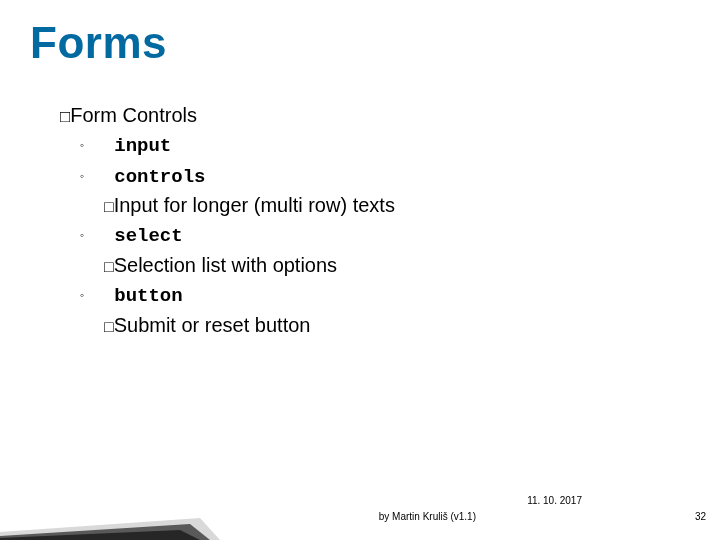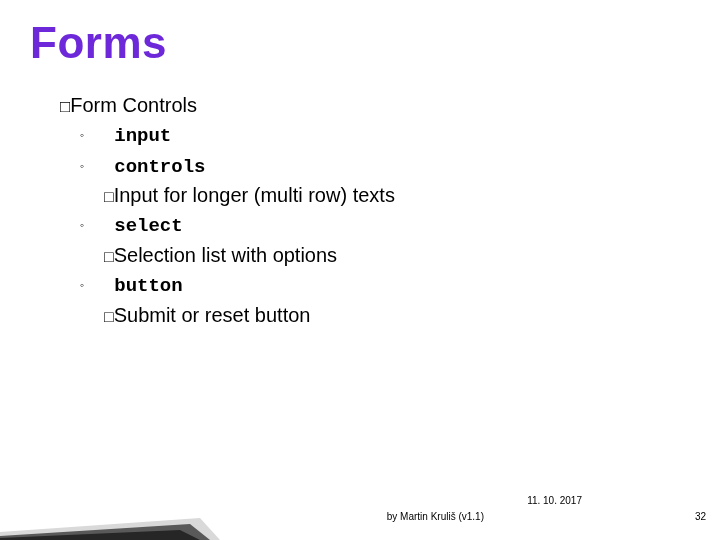--- a/index.html
+++ b/index.html
@@ -18,32 +18,32 @@
     width: 720px;
     height: 540px;
     box-sizing: border-box;
   }
   .title {
     position: absolute;
     left: 30px;
     top: 18px;
     font-size: 44px;
     font-weight: 700;
-    color: #6d28d9;
+    color: #0369a1;
     letter-spacing: 0.5px;
   }
   .content {
     position: absolute;
     left: 60px;
     top: 92px;
     font-size: 20px;
     line-height: 1.35;
   }
   .lvl1 {
-    margin: 0 0 2px 0;
+    margin: 10px 0 2px 0;
   }
   .lvl1 .sq {
     font-family: "Arial", sans-serif;
     font-size: 17px;
   }
   .lvl1 .head {
     font-weight: 400;
   }
   .lvl2 {
     margin: 2px 0 2px 20px;
@@ -69,21 +69,21 @@
   }
   .footer {
     position: absolute;
     bottom: 18px;
     width: 720px;
     font-size: 10px;
     color: #000;
   }
   .footer .byline {
     position: absolute;
-    right: 236px;
+    right: 244px;
     bottom: 0;
   }
   .footer .date {
     position: absolute;
     right: 138px;
     bottom: 16px;
   }
   .footer .pagenum {
     position: absolute;
     right: 14px;

